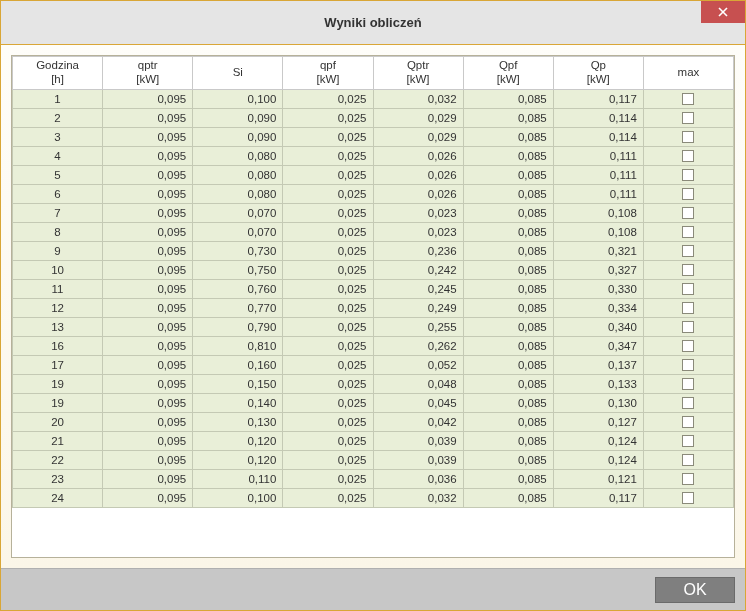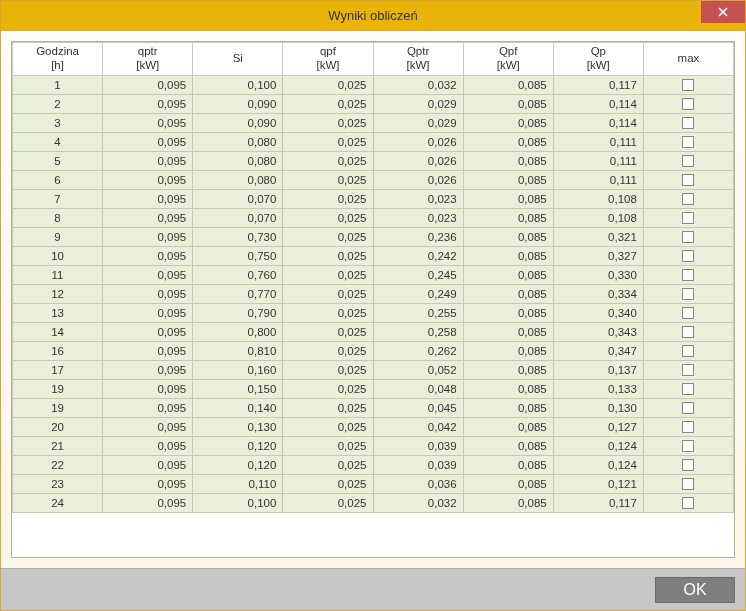--- a/index.html
+++ b/index.html
@@ -3,23 +3,24 @@
 <meta charset="utf-8">
 <style>
   * { box-sizing: border-box; }
   html, body { margin: 0; padding: 0; font-family: "Segoe UI", Tahoma, sans-serif; font-size: 12px; background: #fff; }
   .window {
     width: 746px; height: 611px; position: relative;
     border: 1px solid #d9a636; background: #fff;
     display: flex; flex-direction: column;
   }
   .titlebar {
-    height: 30px; background: #eab308;
+    height: 44px; background: #e5e5e5;
     display: flex; align-items: center; position: relative;
     border-bottom: 1px solid #d9a636;
+    font-weight: bold;
   }
   .titlebar .title {
     flex: 1; text-align: center; color: #333; font-size: 13px;
   }
   .close-btn {
     width: 44px; height: 22px; background: #c75050; color: #fff;
     display: flex; align-items: center; justify-content: center;
     position: absolute; right: 0; top: 0; font-size: 13px; font-weight: bold;
     cursor: pointer;
   }
@@ -254,30 +255,20 @@
               <td class="ctr">13</td>
               <td class="num">0,095</td>
               <td class="num">0,790</td>
               <td class="num">0,025</td>
               <td class="num">0,255</td>
               <td class="num">0,085</td>
               <td class="num">0,340</td>
               <td class="ctr"><span class="chk"></span></td>
             </tr>
             <tr>
-              <td class="ctr">14</td>
-              <td class="num">0,095</td>
-              <td class="num">0,800</td>
-              <td class="num">0,025</td>
-              <td class="num">0,258</td>
-              <td class="num">0,085</td>
-              <td class="num">0,343</td>
-              <td class="ctr"><span class="chk"></span></td>
-            </tr>
-            <tr>
               <td class="ctr">16</td>
               <td class="num">0,095</td>
               <td class="num">0,810</td>
               <td class="num">0,025</td>
               <td class="num">0,262</td>
               <td class="num">0,085</td>
               <td class="num">0,347</td>
               <td class="ctr"><span class="chk"></span></td>
             </tr>
             <tr>

